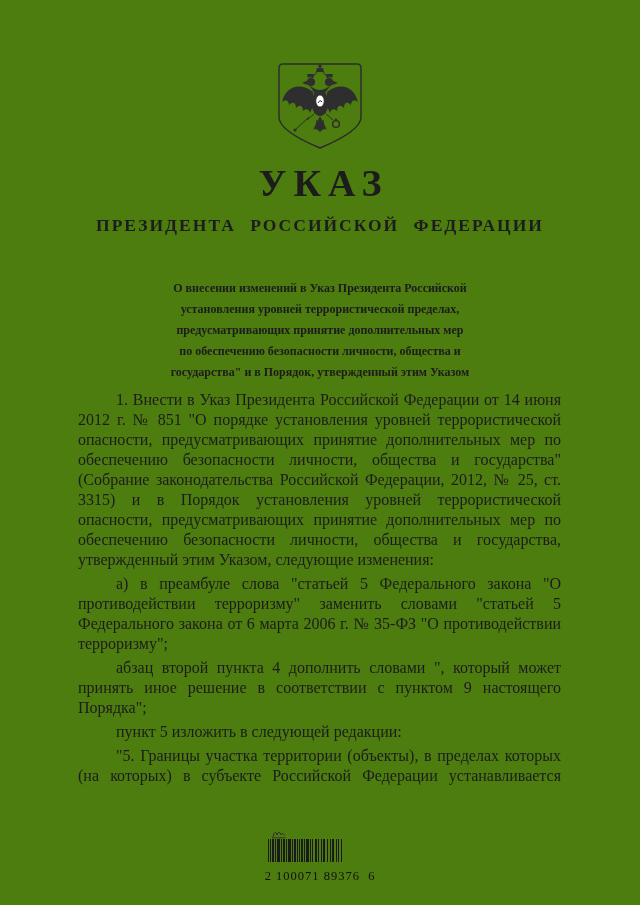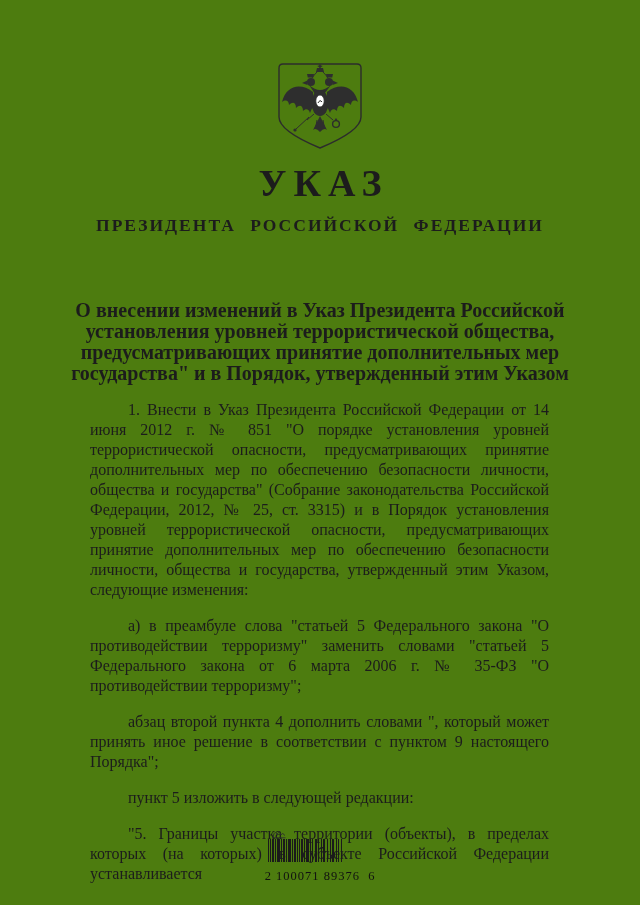--- a/index.html
+++ b/index.html
@@ -36,34 +36,34 @@
   .doc-issuer {
     margin: 13px 0 0;
     text-align: center;
     font-size: 17.5px;
     line-height: 20px;
     font-weight: 700;
     letter-spacing: 2px;
     word-spacing: 8px;
   }
   .doc-title {
-    margin: 65px auto 0;
+    margin: 43px auto 0;
     text-align: center;
     font-weight: 700;
-    font-size: 20px;
+    font-size: 12px;
     line-height: 21px;
   }
   .doc-body {
     margin: 7px 75px 0 74px;
     font-size: 16px;
     line-height: 20px;
     text-align: justify;
   }
   .doc-body p {
-    margin: 16px;
+    margin: 4px;
     padding: 0;
     text-indent: 38px;
   }
   .doc-body p.stretch-last {
     text-align-last: justify;
   }
   .barcode-block {
     position: absolute;
     left: 0;
     right: 0;
@@ -157,22 +157,23 @@
     <path class="solid" d="M44,54 L37,68 Q40,65.5 44,70 Q48,65.5 51,68 Z"></path>
     <path class="thin" d="M41,58 L40,64 M47,58 L48,64" stroke-width="0.8"></path>
   </svg>
 
   <h1 class="doc-type">УКАЗ</h1>
 
   <h2 class="doc-issuer">ПРЕЗИДЕНТА РОССИЙСКОЙ ФЕДЕРАЦИИ</h2>
 
   <div class="doc-title">
     <div>О внесении изменений в Указ Президента Российской</div>
-    <div>установления уровней террористической общества,</div>
+    <div>установления уровней террористической пределах,</div>
     <div>предусматривающих принятие дополнительных мер</div>
+    <div>по обеспечению безопасности личности, общества и</div>
     <div>государства" и в Порядок, утвержденный этим Указом</div>
   </div>
 
   <div class="doc-body">
     <p>1. Внести в Указ Президента Российской Федерации от 14 июня 2012 г. № 851 "О порядке установления уровней террористической опасности, предусматривающих принятие дополнительных мер по обеспечению безопасности личности, общества и государства" (Собрание законодательства Российской Федерации, 2012, № 25, ст. 3315) и в Порядок установления уровней террористической опасности, предусматривающих принятие дополнительных мер по обеспечению безопасности личности, общества и государства, утвержденный этим Указом, следующие изменения:</p>
     <p>а) в преамбуле слова "статьей 5 Федерального закона "О противодействии терроризму" заменить словами "статьей 5 Федерального закона от 6 марта 2006 г. № 35-ФЗ "О противодействии терроризму";</p>
     <p>абзац второй пункта 4 дополнить словами ", который может принять иное решение в соответствии с пунктом 9 настоящего Порядка";</p>
     <p>пункт 5 изложить в следующей редакции:</p>
     <p class="stretch-last">"5. Границы участка территории (объекты), в пределах которых (на которых) в субъекте Российской Федерации устанавливается</p>
   </div>

